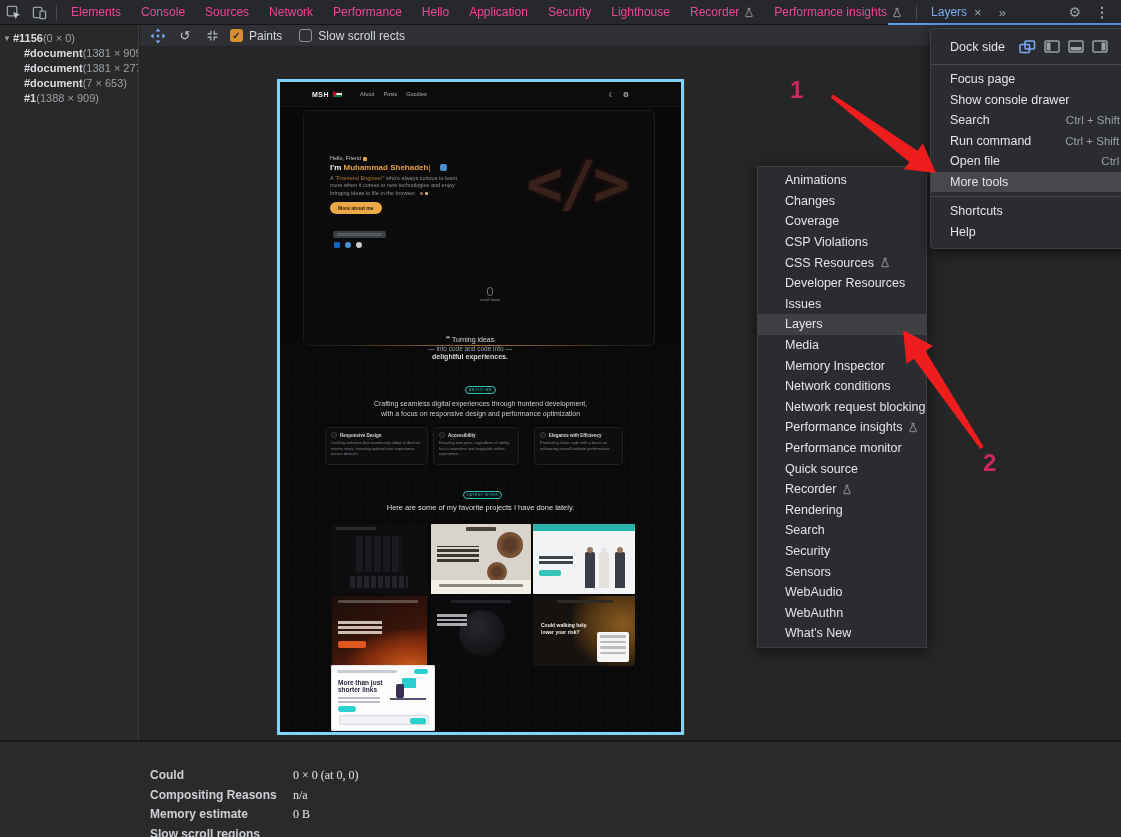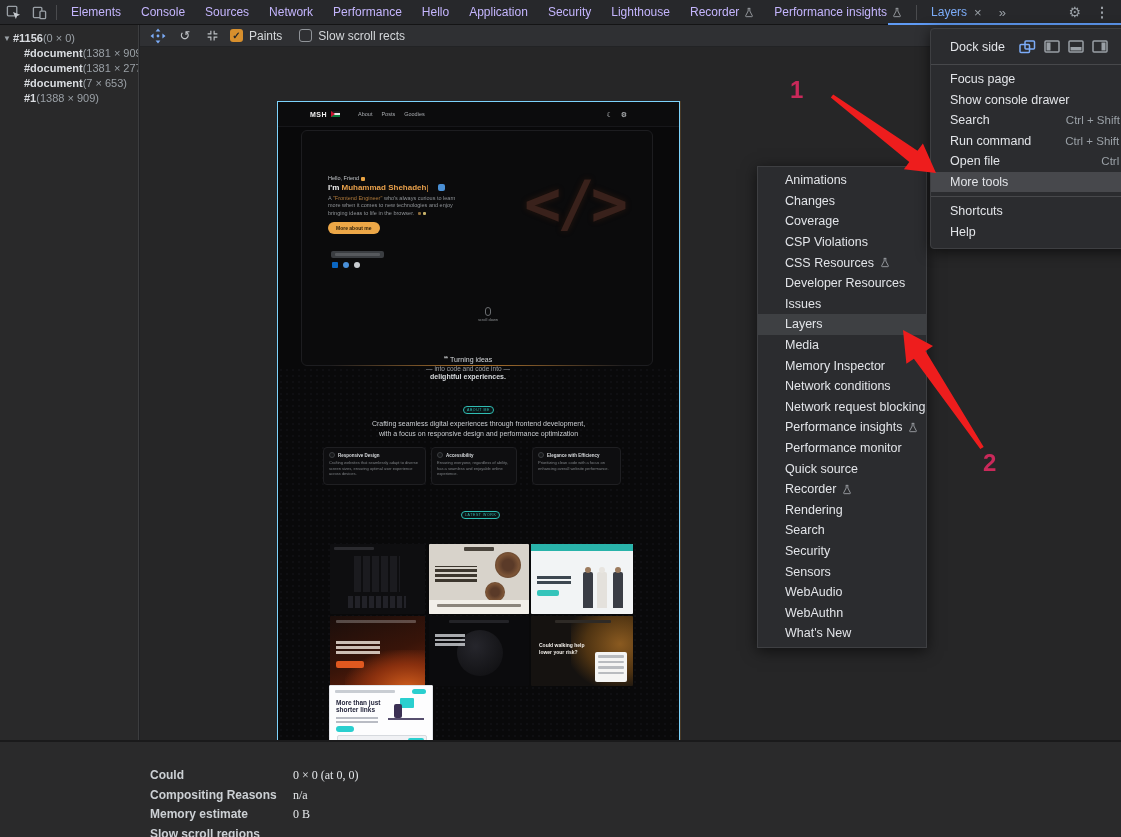--- a/index.html
+++ b/index.html
@@ -4,21 +4,21 @@
 <style>
   html,body{margin:0;padding:0;}
   body{width:1121px;height:837px;overflow:hidden;background:#202124;position:relative;
        font-family:"Liberation Sans",sans-serif;color:#e8eaed;-webkit-font-smoothing:antialiased;}
 
   
   #tabbar{position:absolute;left:0;top:0;width:1121px;height:25px;background:#27282b;
           display:flex;align-items:center;border-bottom:1px solid #141415;box-sizing:border-box;}
   .tbicon{width:26px;height:24px;display:flex;align-items:center;justify-content:center;color:#9aa0a6;}
   .tbsep{width:1px;height:15px;background:#4a4b4e;margin:0 4px;}
-  .tab{padding:0 10px;font-size:12px;color:#c4b5fd;height:24px;display:flex;align-items:center;gap:5px;white-space:nowrap;}
+  .tab{padding:0 10px;font-size:12px;color:#ec4899;height:24px;display:flex;align-items:center;gap:5px;white-space:nowrap;}
   .tab.active{color:#7cacf8;}
   .tab .close{color:#9aa0a6;font-size:13px;margin-left:2px;}
   .chev{color:#9aa0a6;font-size:13px;padding:0 7px;}
   .tbright{margin-left:auto;display:flex;align-items:center;gap:14px;padding-right:12px;color:#9aa0a6;}
   .flask{display:inline-flex;color:#a7abb0;}
   #bluestrip{position:absolute;left:888px;top:23px;width:233px;height:2px;background:#5f9bf5;z-index:5;}
 
   
   #ltoolbar{position:absolute;left:140px;top:25px;width:981px;height:22px;background:#2f3033;
             display:flex;align-items:center;gap:9px;padding-left:9px;box-sizing:border-box;
@@ -35,22 +35,22 @@
   .trow{height:15px;line-height:15px;font-size:11px;white-space:nowrap;padding-left:3px;}
   .trow.child{padding-left:24px;}
   .caret{color:#9aa0a6;font-size:8px;margin-right:2px;vertical-align:1px;}
   .tname{font-weight:bold;color:#dadde1;}
   .tsize{color:#9aa0a6;}
 
   
   #viewport{position:absolute;left:140px;top:47px;width:981px;height:693px;background:#262627;}
 
   
-  #page{position:absolute;left:137px;top:54px;width:401px;height:650px;background:#09090a;
-        border:1px solid #7dd3fc;box-shadow:1px 0 0 rgba(170,110,30,.25);}
+  #page{position:absolute;left:137px;top:32px;width:401px;height:650px;background:#09090a;
+        border:3px solid #7dd3fc;box-shadow:1px 0 0 rgba(170,110,30,.25);}
   #page *{box-sizing:border-box;}
   .p-pattern{position:absolute;left:0;top:265px;width:100%;height:385px;
              background-image:radial-gradient(#141418 1px,transparent 1.2px);background-size:6px 6px;opacity:.55;}
   .p-header{position:absolute;left:0;top:0;width:100%;height:25px;background:#0c0c0d;
             border-bottom:1px solid #17171a;display:flex;align-items:center;}
   .p-logo{font-size:7px;font-weight:bold;color:#f0f0f0;margin-left:32px;letter-spacing:.5px;}
   .flag{width:9px;height:6px;margin-left:4px;position:relative;
         background:linear-gradient(180deg,#1b1b1b 0 2px,#e9e9e9 2px 4px,#0a7a3d 4px 6px);}
   .flag:after{content:"";position:absolute;left:0;top:0;border-top:3px solid transparent;
               border-bottom:3px solid transparent;border-left:4px solid #c8102e;}
@@ -386,20 +386,21 @@
     <div class="p-card" style="left:254px;width:89px;">
       <div class="pc-h">
           <span class="pc-ic"></span>
           <span class="pc-t">Elegance with Efficiency</span>
         </div>
       <div class="pc-b">Prioritizing clean code with a focus on enhancing overall website performance.</div>
     </div>
 
     <div class="p-badge" style="left:183px;top:409px;">LATEST WORK</div>
     <div class="p-introtxt">
+      <div>Here are some of my favorite projects I have done lately.</div>
     </div>
 
     <div class="thumb t1" style="left:52px;top:442px;width:95px;height:70px;">
       <div class="bar"></div>
         <div class="grid"></div>
         <div class="keys"></div>
     </div>
     <div class="thumb t2" style="left:151px;top:442px;width:100px;height:70px;">
       <div class="ttl"></div>
         <div class="dish1"></div>

